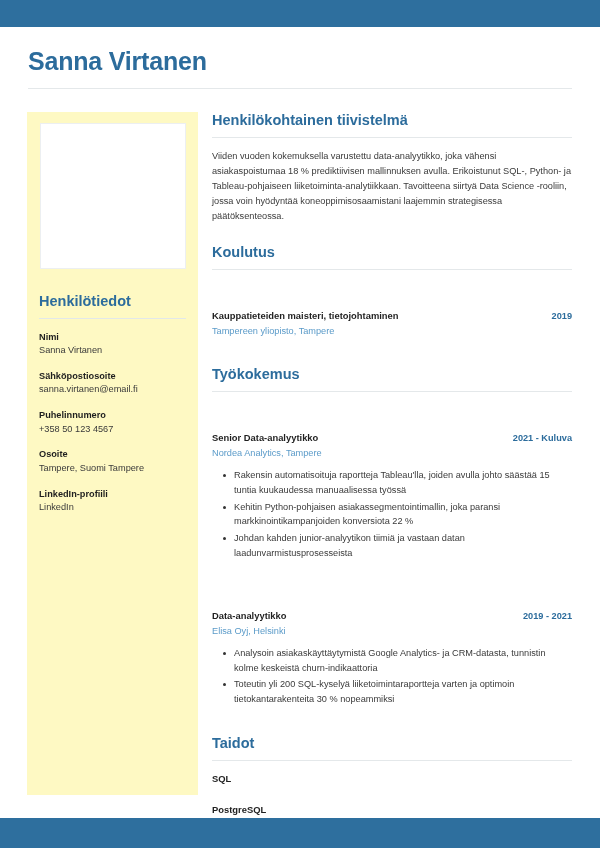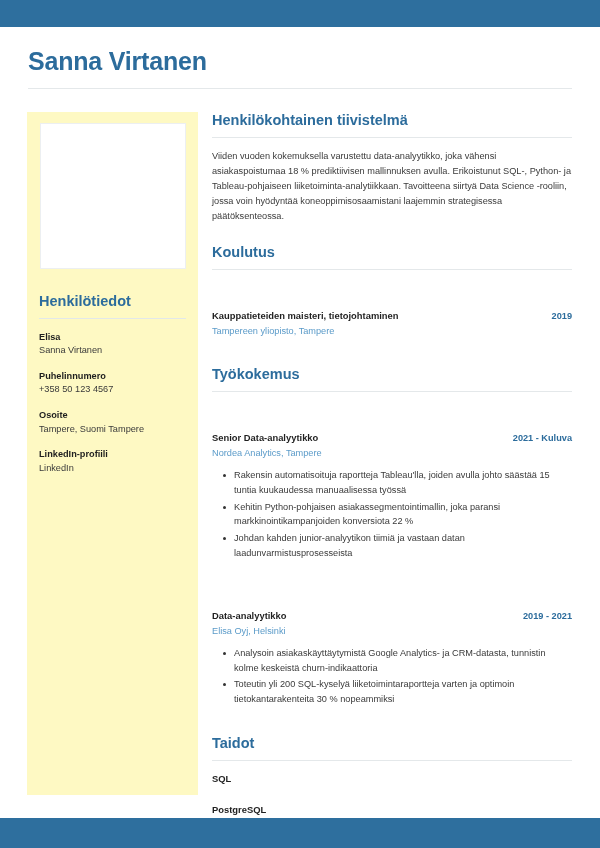--- a/index.html
+++ b/index.html
@@ -212,22 +212,26 @@
   </div>
 
   <div class="body-cols">
 
     <aside class="sidebar">
       <div class="photo-frame"></div>
       <h2 class="sidebar-heading">Henkilötiedot</h2>
       <div class="sidebar-rule"></div>
 
       <div class="detail">
-        <div class="detail-label">Elisa</div>
+        <div class="detail-label">Nimi</div>
         <div class="detail-value">Sanna Virtanen</div>
+      </div>
+      <div class="detail">
+        <div class="detail-label">Sähköpostiosoite</div>
+        <div class="detail-value">sanna.virtanen@email.fi</div>
       </div>
       <div class="detail">
         <div class="detail-label">Puhelinnumero</div>
         <div class="detail-value">+358 50 123 4567</div>
       </div>
       <div class="detail">
         <div class="detail-label">Osoite</div>
         <div class="detail-value">Tampere, Suomi Tampere</div>
       </div>
       <div class="detail">

